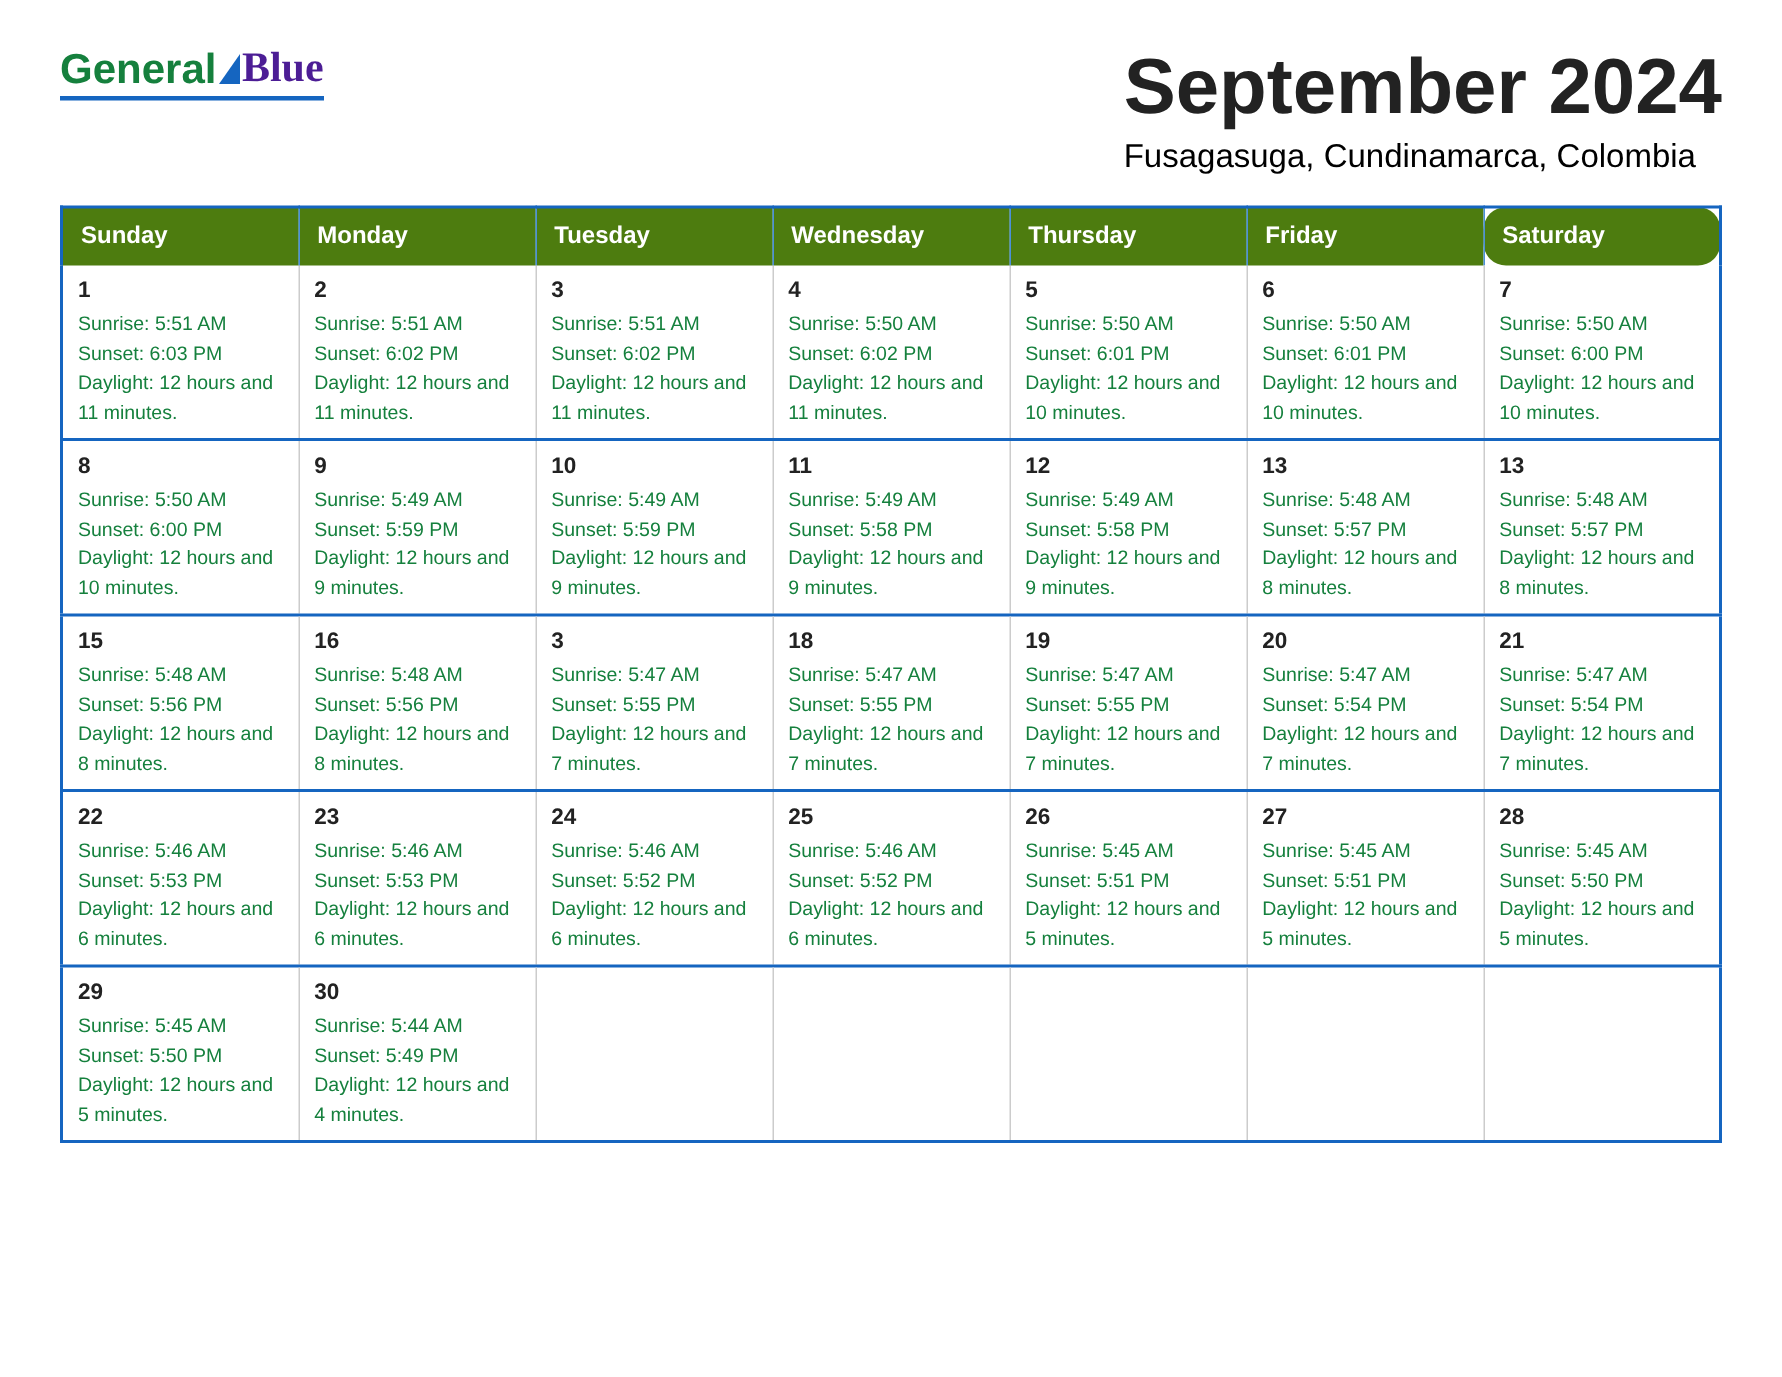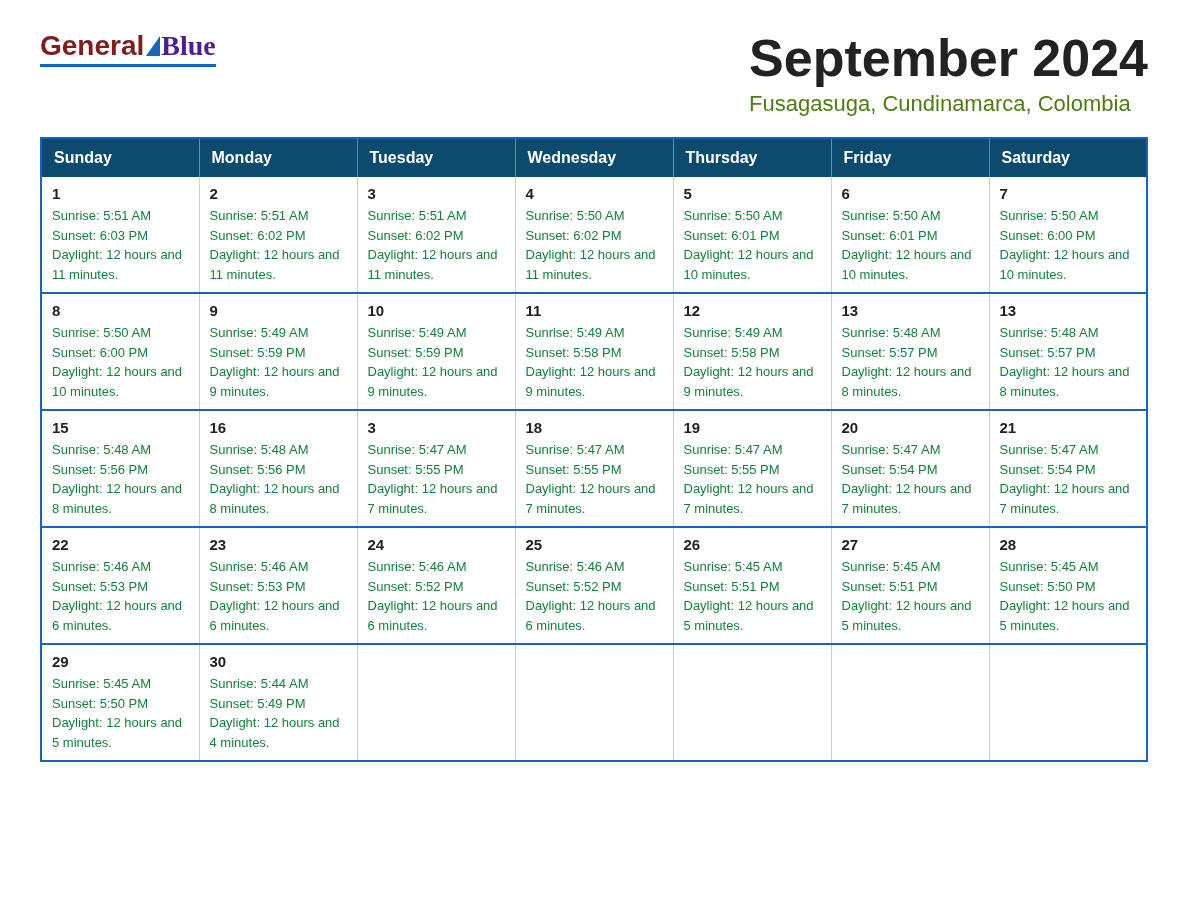--- a/index.html
+++ b/index.html
@@ -21,21 +21,21 @@
       flex-direction: column;
       align-items: flex-start;
     }
     .logo-text {
       display: flex;
       align-items: center;
       font-size: 28px;
       font-weight: bold;
       color: #333;
     }
-    .logo-general { color: #7f1d1d; }
+    .logo-general { color: #15803d; }
     .logo-blue { color: #4c1d95; font-family: Liberation Serif, serif; }
     .logo-triangle {
       width: 0;
       height: 0;
       border-left: 14px solid transparent;
       border-bottom: 20px solid #1565C0;
       margin-left: 2px;
       margin-right: 1px;
     }
     .logo-underline {
@@ -49,39 +49,40 @@
       margin-left: 44px;
     }
     .main-title {
       font-size: 52px;
       font-weight: bold;
       color: #222;
       line-height: 1.1;
     }
     .subtitle {
       font-size: 22px;
-      color: #4d7c0f;
+      color: #000000;
       margin-top: 4px;
     }
     .calendar-table {
       width: 100%;
       border-collapse: collapse;
       border: 2px solid #1565C0;
     }
     .calendar-table thead tr th {
-      background: #0c4a6e;
+      background: #4d7c0f;
       color: #fff;
       font-size: 16px;
       font-weight: bold;
       padding: 10px 12px;
       text-align: left;
       border-right: 1px solid #4a90d9;
     }
     .calendar-table thead tr th:last-child {
       border-right: none;
+      border-radius: 15px;
     }
     .calendar-table tbody tr td {
       vertical-align: top;
       padding: 8px 10px;
       border-right: 1px solid #ccc;
       border-bottom: 2px solid #1565C0;
       font-size: 13px;
       color: #333;
       width: 14.28%;
       min-height: 90px;

